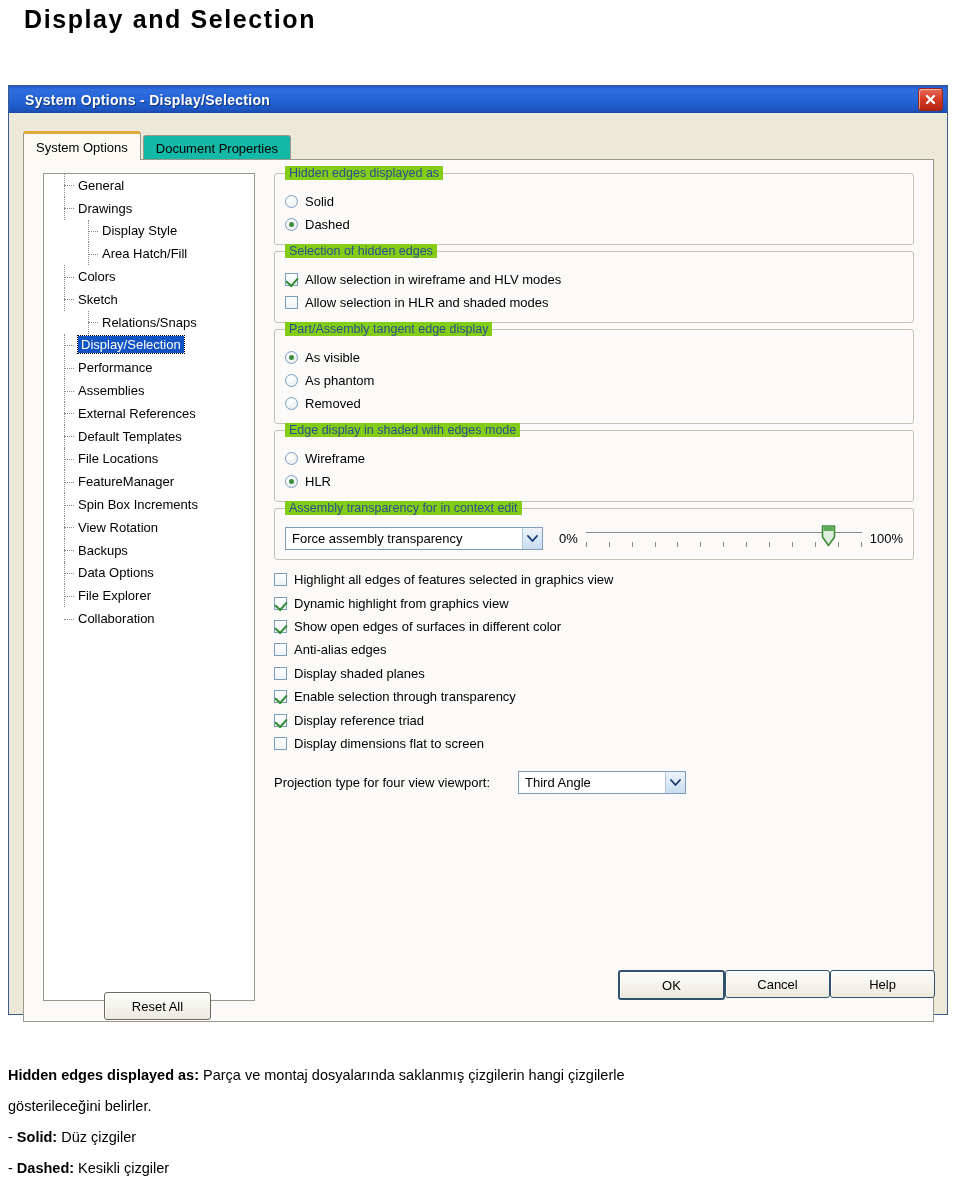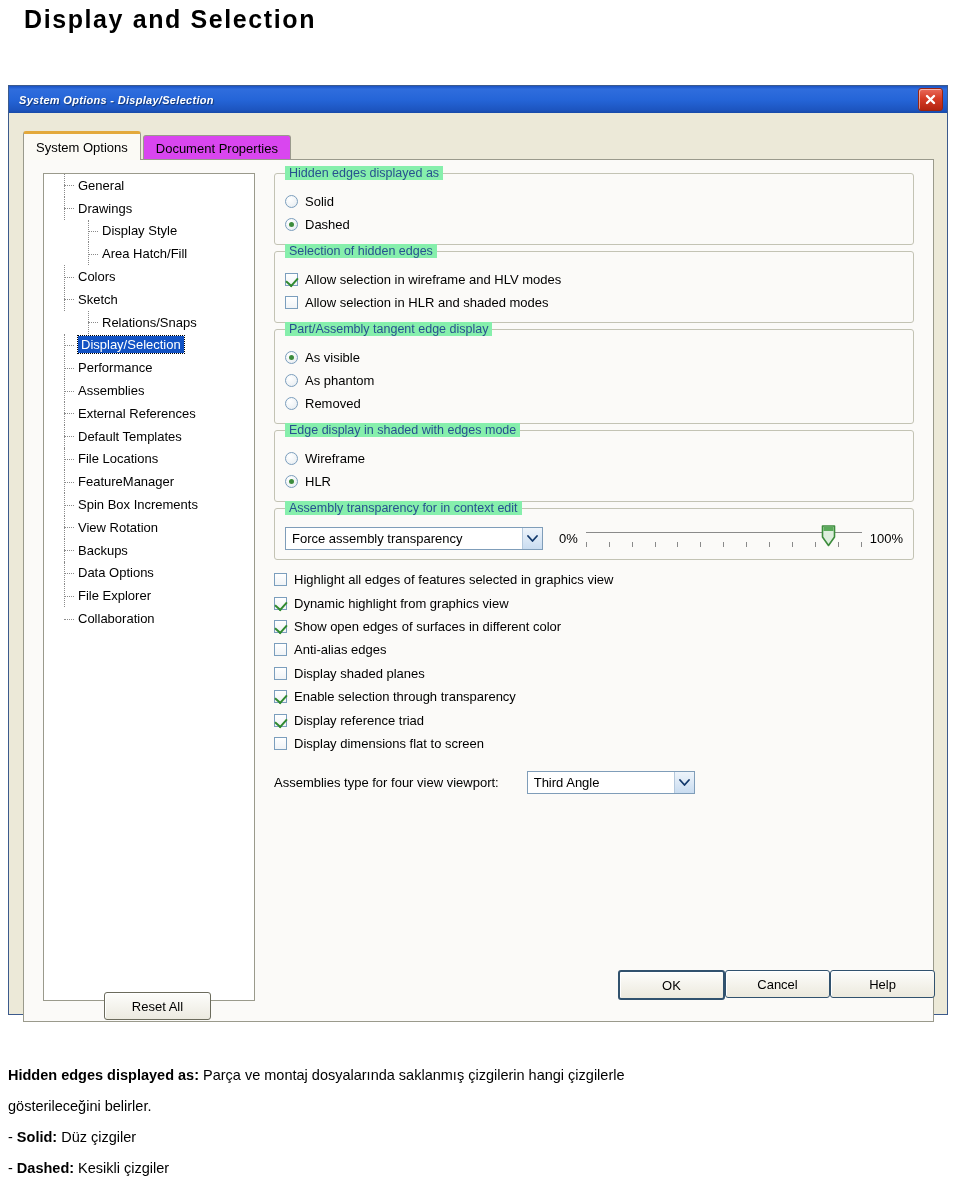--- a/index.html
+++ b/index.html
@@ -25,25 +25,24 @@
     border:1px solid #3c5a8c;
     box-sizing:border-box;
   }
   .titlebar{
     height:27px;
     background:linear-gradient(to bottom,#1b52c4 0%,#2f6ddd 12%,#2565d8 50%,#1d55c0 88%,#174aa8 100%);
     display:flex;align-items:center;
     position:relative;
   }
   .titlebar-text{
-    color:#fff;font-size:11px;font-weight:bold;
-    margin-left:10px;letter-spacing:0.3px;
+    color:#fff;font-size:14px;font-weight:bold;
+    margin-left:16px;letter-spacing:0.3px;
     text-shadow:1px 1px 1px rgba(0,0,0,.45);
     white-space:nowrap;
-    font-style:italic;
   }
   .titlebar-text .sep{font-weight:bold;}
   .close-btn{
     position:absolute;right:4px;top:2px;
     width:23px;height:21px;
     background:linear-gradient(to bottom,#e86a5b,#d63c27 45%,#b32410);
     border:1px solid #9a2510;
     border-radius:3px;
     display:flex;align-items:center;justify-content:center;
     box-shadow:inset 1px 1px 0 rgba(255,255,255,.5);
@@ -52,21 +51,21 @@
 
   
   .tabstrip{
     position:absolute;left:14px;top:48px;
     display:flex;align-items:flex-end;height:26px;
   }
   .tab{
     height:24px;padding:0 12px;
     display:flex;align-items:center;
     font-size:13px;color:#000;
-    background:#d946ef;
+    background:#14b8a6;
     border:1px solid #9a9a8c;
     border-bottom:none;
     border-radius:3px 3px 0 0;
     margin-right:2px;
     white-space:nowrap;
   }
   .tab.active{
     background:#fbfaf5;
     border-top:3px solid #e3a93c;
     height:26px;
@@ -125,21 +124,21 @@
   .group{
     position:relative;
     border:1px solid #c3c3b4;
     border-radius:3px;
     margin-bottom:6px;
     padding:16px 10px 8px 10px;
     box-sizing:border-box;
   }
   .group > .legend{
     position:absolute;top:-8px;left:10px;
-    background:#86efac;
+    background:#84cc16;
     padding:0 4px;
     font-size:12.5px;color:#27518e;
     white-space:nowrap;
   }
 
   
   .opt{
     display:flex;align-items:center;
     height:23px;
     font-size:13px;color:#000;
@@ -524,21 +523,21 @@
           <span class="chk on"></span>
           <span>Display reference triad</span>
         </div>
         <div class="opt">
           <span class="chk"></span>
           <span>Display dimensions flat to screen</span>
         </div>
       </div>
 
       <div class="proj-row">
-        <span class="lbl">Assemblies type for four view viewport:</span>
+        <span class="lbl">Projection type for four view viewport:</span>
         <div class="combo proj-combo">
           <span class="val">Third Angle</span>
           <span class="arrow">
             <svg width="11" height="7" viewBox="0 0 11 7" aria-hidden="true">
               <path d="M1,1 L5.5,6 L10,1" stroke="#12386b" stroke-width="1.8" fill="none" stroke-linecap="round" stroke-linejoin="round"></path>
             </svg>
           </span>
         </div>
       </div>
 

